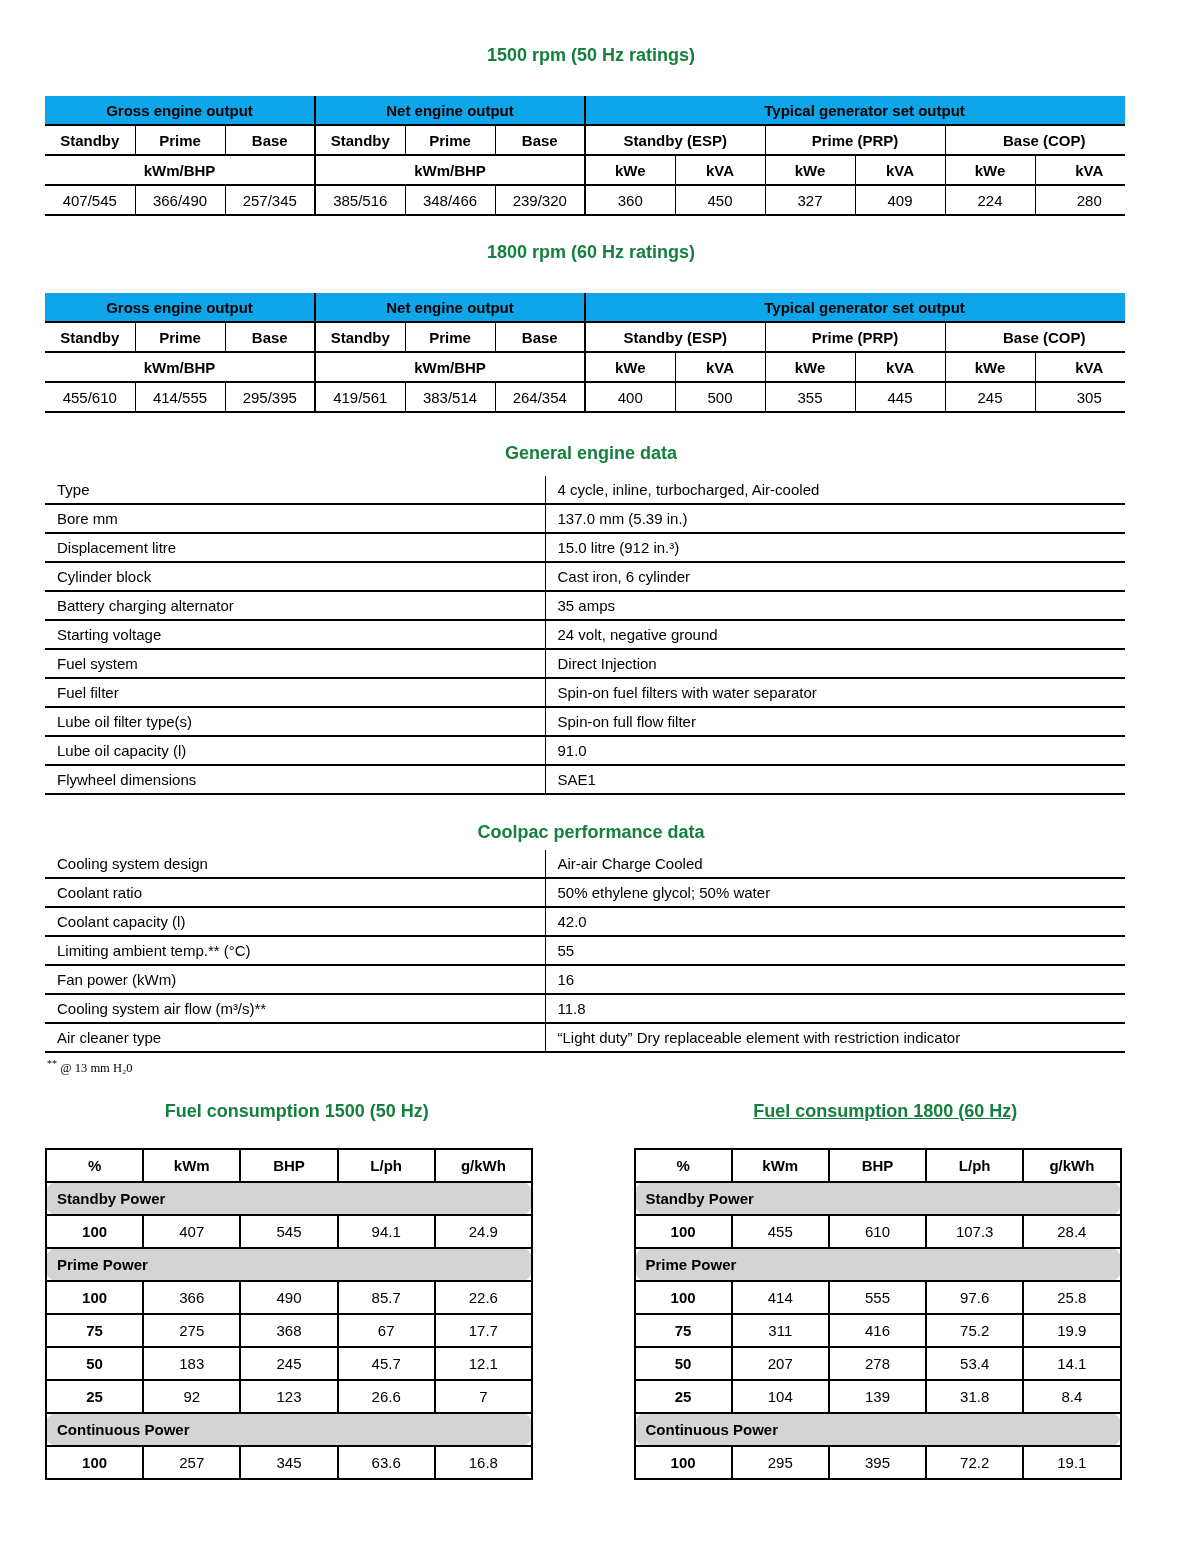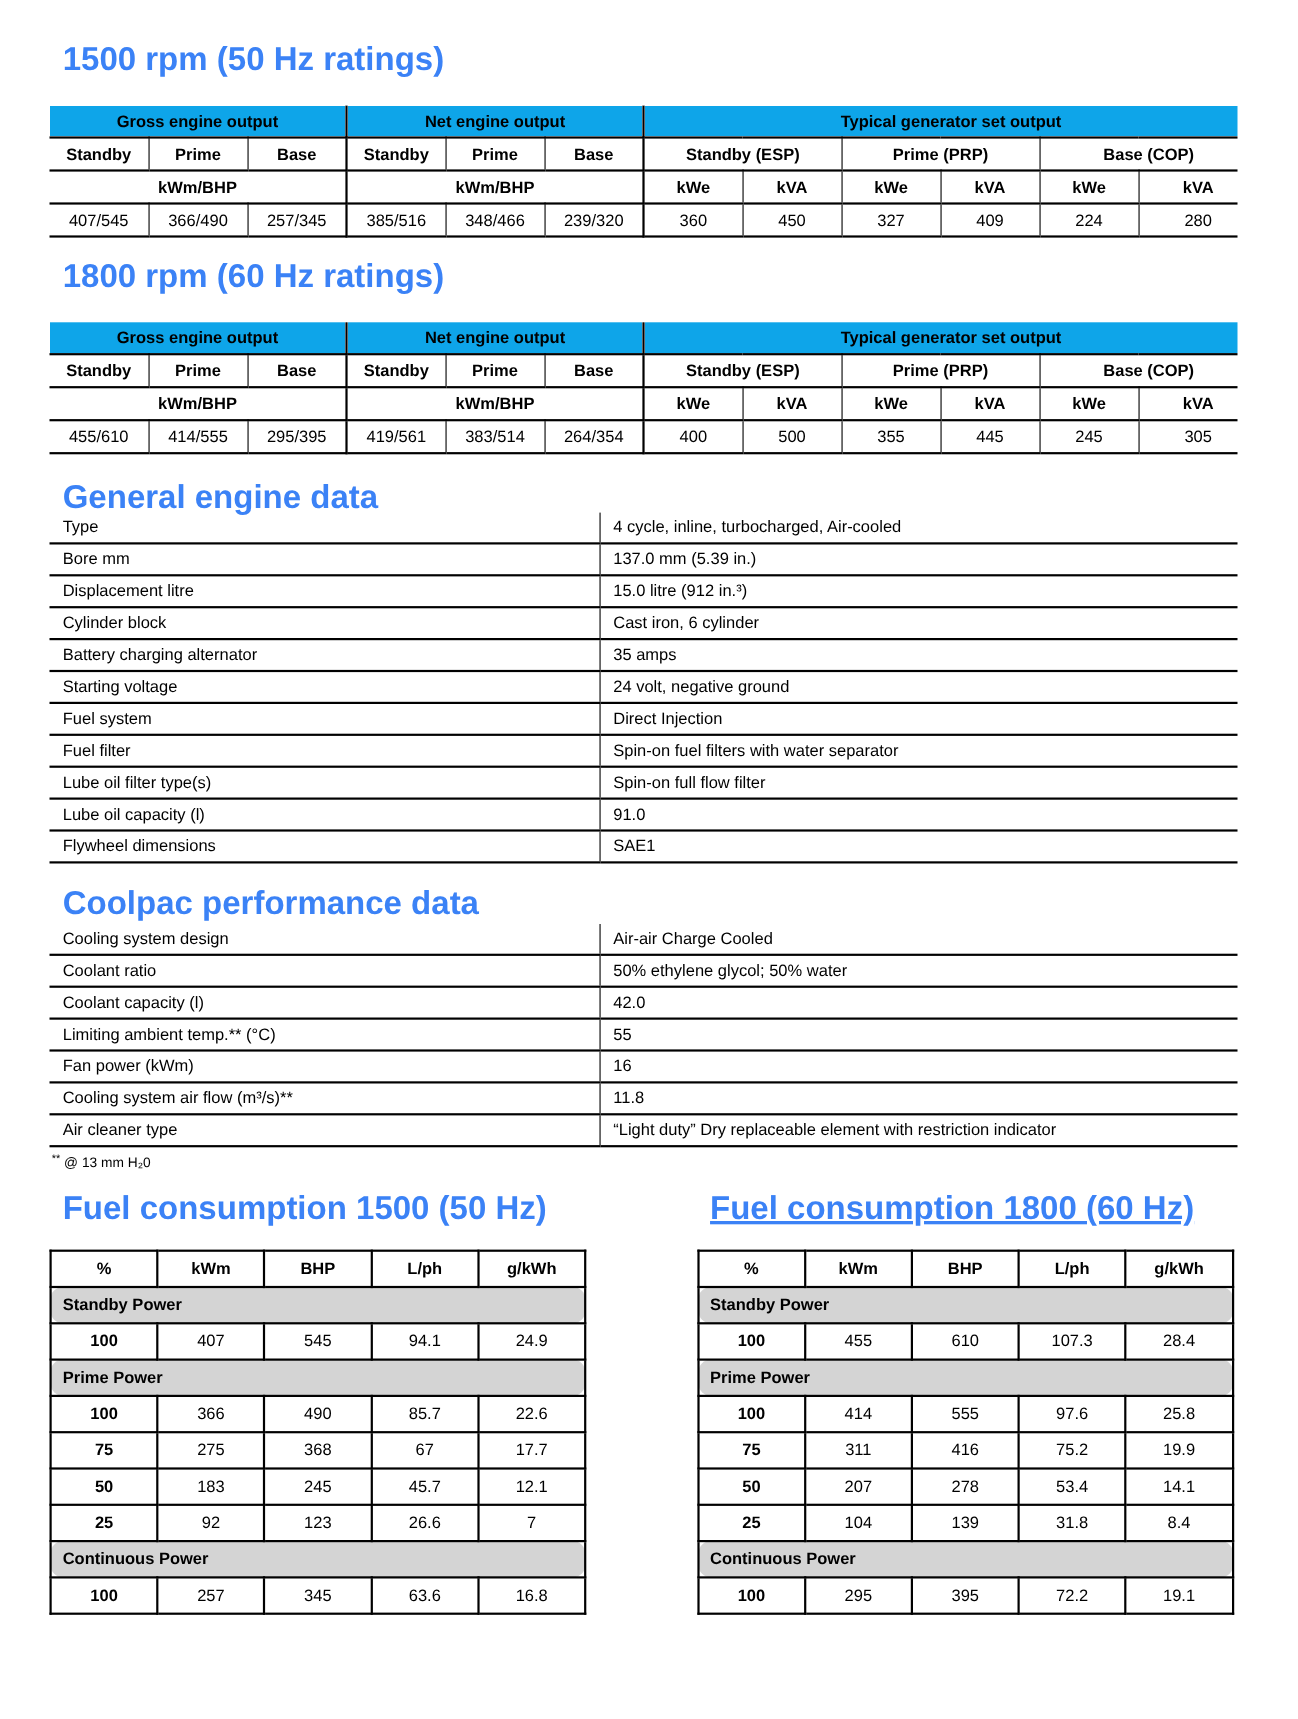--- a/index.html
+++ b/index.html
@@ -6,25 +6,26 @@
     margin: 0;
     padding: 0;
     background: #ffffff;
     font-family: "Liberation Sans", sans-serif;
     color: #000;
   }
   body { width: 1180px; height: 1563px; box-sizing: border-box; }
   .page { padding: 42px 55px 0 45px; width: 1080px; }
 
   .sec-title {
-    color: #3b82f6;
-    font-size: 30px;
+    color: #15803d;
+    font-size: 18px;
     line-height: 26px;
     font-weight: bold;
     margin: 0 0 28px 12px;
+    text-align: center;
   }
 
   
   table.rating {
     border-collapse: collapse;
     width: 1080px;
     table-layout: fixed;
     margin-bottom: 23px;
   }
   .rating td {
@@ -55,20 +56,21 @@
     border-bottom: 2px solid #000;
     padding: 0 0 0 12px;
     white-space: nowrap;
     overflow: hidden;
   }
   .kv td.label { border-right: 1px solid #000; }
 
   .footnote {
     font-size: 12.5px;
     margin: 5px 0 12px 2px;
+    font-family: Liberation Serif, serif;
   }
   .footnote sup { font-size: 10px; }
 
   
   .fuel-row {
     display: flex;
     gap: 97px;
     margin-top: 22px;
   }
   .fuel-col { width: 584px; }
@@ -192,21 +194,21 @@
       <td>400</td>
       <td>500</td>
       <td>355</td>
       <td>445</td>
       <td>245</td>
       <td>305</td>
     </tr>
   </tbody>
     </table>
 
-  <h1 class="sec-title" style="margin-bottom:0; margin-top:27px;">General engine data</h1>
+  <h1 class="sec-title" style="margin-bottom:10px; margin-top:27px;">General engine data</h1>
   <table class="kv">
     <colgroup>
         <col style="width:500px">
         <col>
       </colgroup>
     <tbody>
         <tr>
           <td class="label">Type</td>
           <td>4 cycle, inline, turbocharged, Air-cooled</td>
         </tr>

